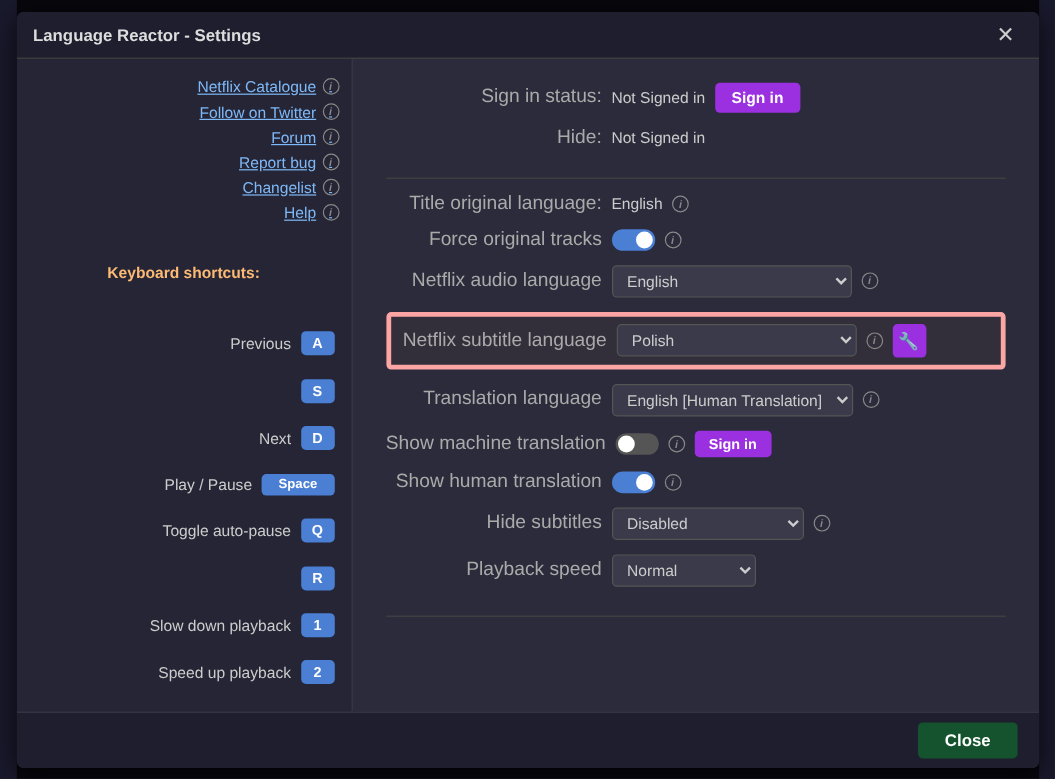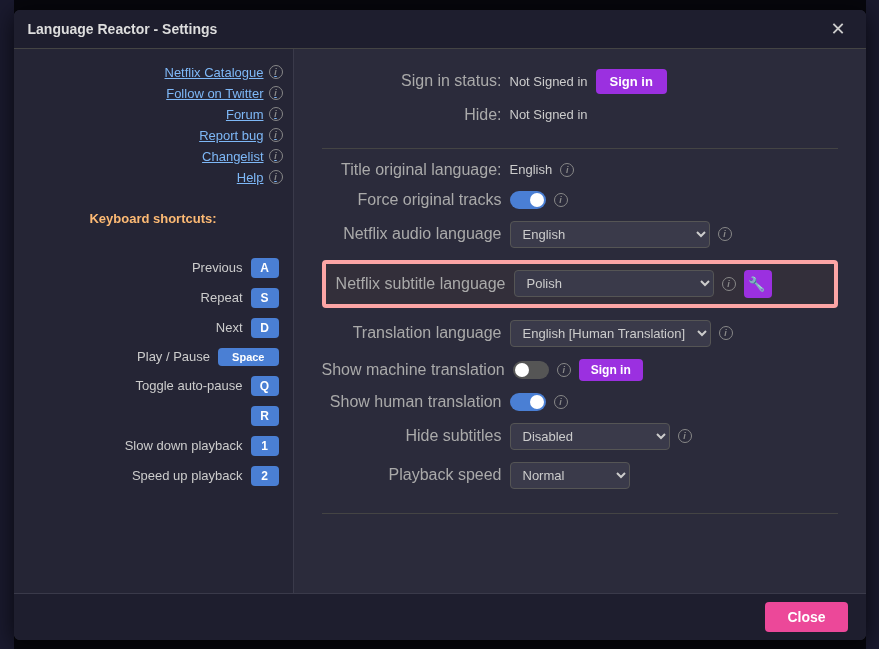--- a/index.html
+++ b/index.html
@@ -61,20 +61,21 @@
     }
     
     .sidebar {
       width: 280px;
       background: #252535;
       padding: 16px 10px;
       border-right: 1px solid #3a3a4a;
       display: flex;
       flex-direction: column;
       gap: 4px;
+      justify-content: space-between;
     }
     .sidebar-links {
       display: flex;
       flex-direction: column;
       align-items: flex-end;
       gap: 6px;
       margin-bottom: 18px;
     }
     .sidebar-link {
       color: #7eb8f7;
@@ -259,21 +260,21 @@
     }
     
     .modal-footer {
       background: #1e1e2e;
       padding: 8px 18px;
       display: flex;
       justify-content: flex-end;
       border-top: 1px solid #3a3a4a;
     }
     .close-modal-btn {
-      background: #ec4899;
+      background: #14532d;
       color: #fff;
       border: none;
       border-radius: 4px;
       padding: 7px 22px;
       font-size: 14px;
       cursor: pointer;
       font-weight: bold;
     }
   </style>
 </head>
@@ -317,21 +318,20 @@
           </div>
         </div>
 
         <div class="section-title">Keyboard shortcuts:</div>
 
         <div class="shortcut-row">
           <span class="shortcut-label">Previous</span>
           <span class="shortcut-key">A</span>
         </div>
         <div class="shortcut-row">
-          <span class="shortcut-label">Repeat</span>
           <span class="shortcut-key">S</span>
         </div>
         <div class="shortcut-row">
           <span class="shortcut-label">Next</span>
           <span class="shortcut-key">D</span>
         </div>
         <div class="shortcut-row">
           <span class="shortcut-label">Play / Pause</span>
           <span class="shortcut-key space-key">Space</span>
         </div>

